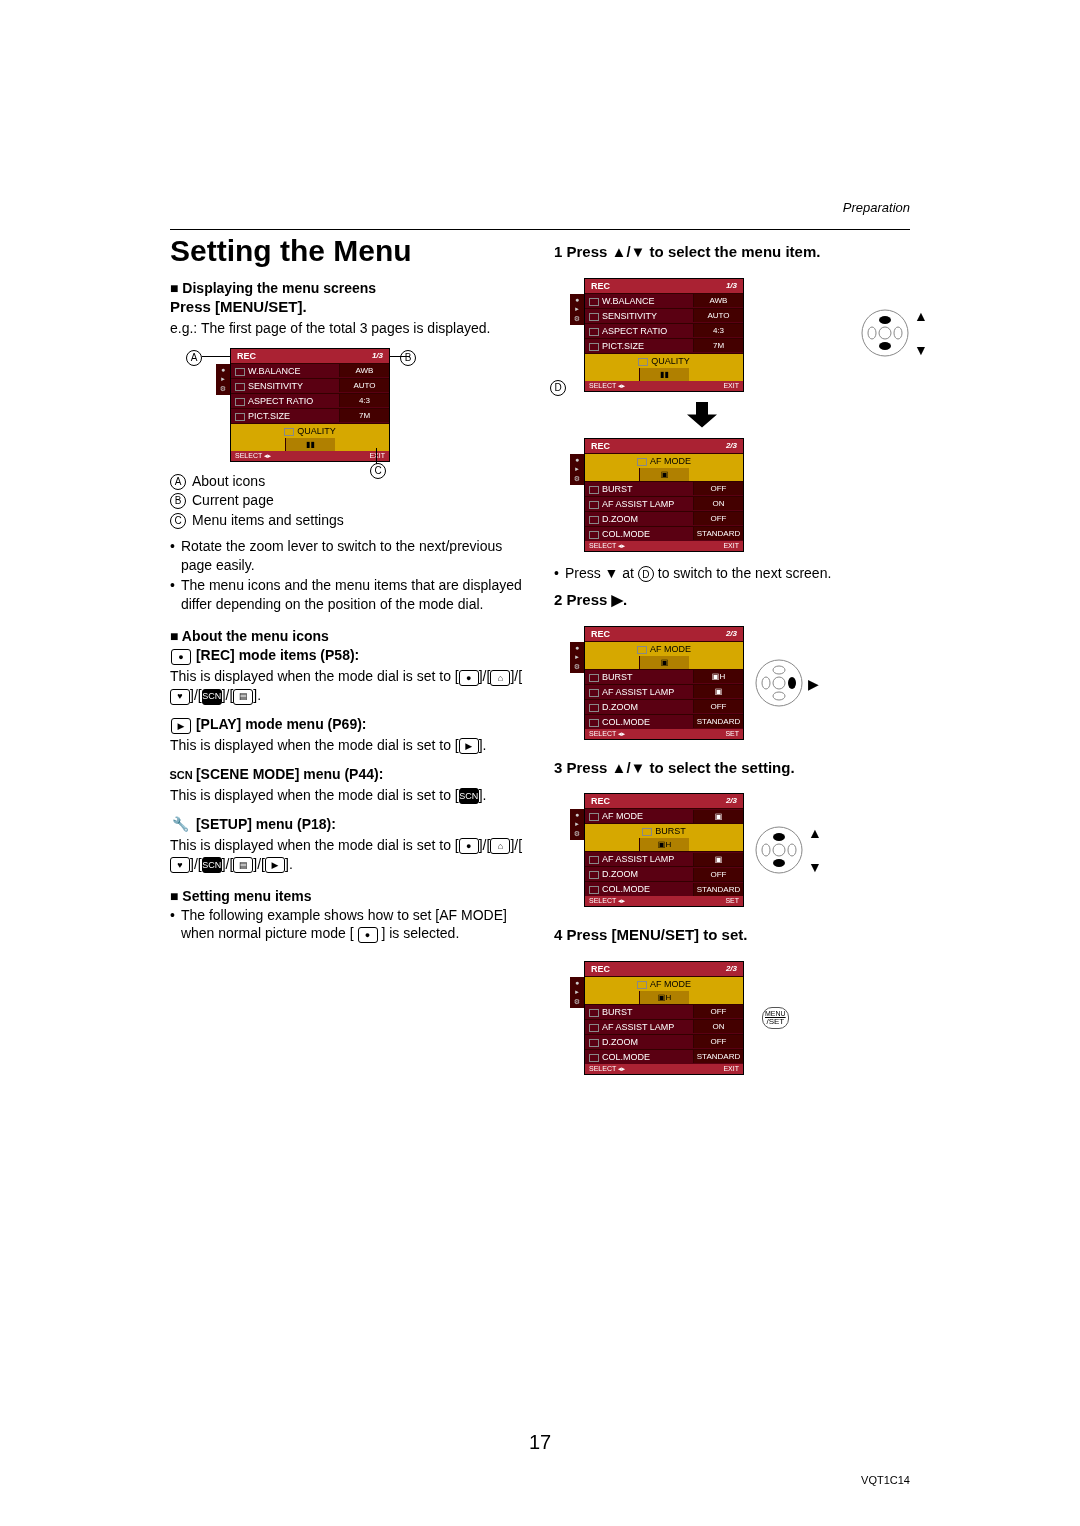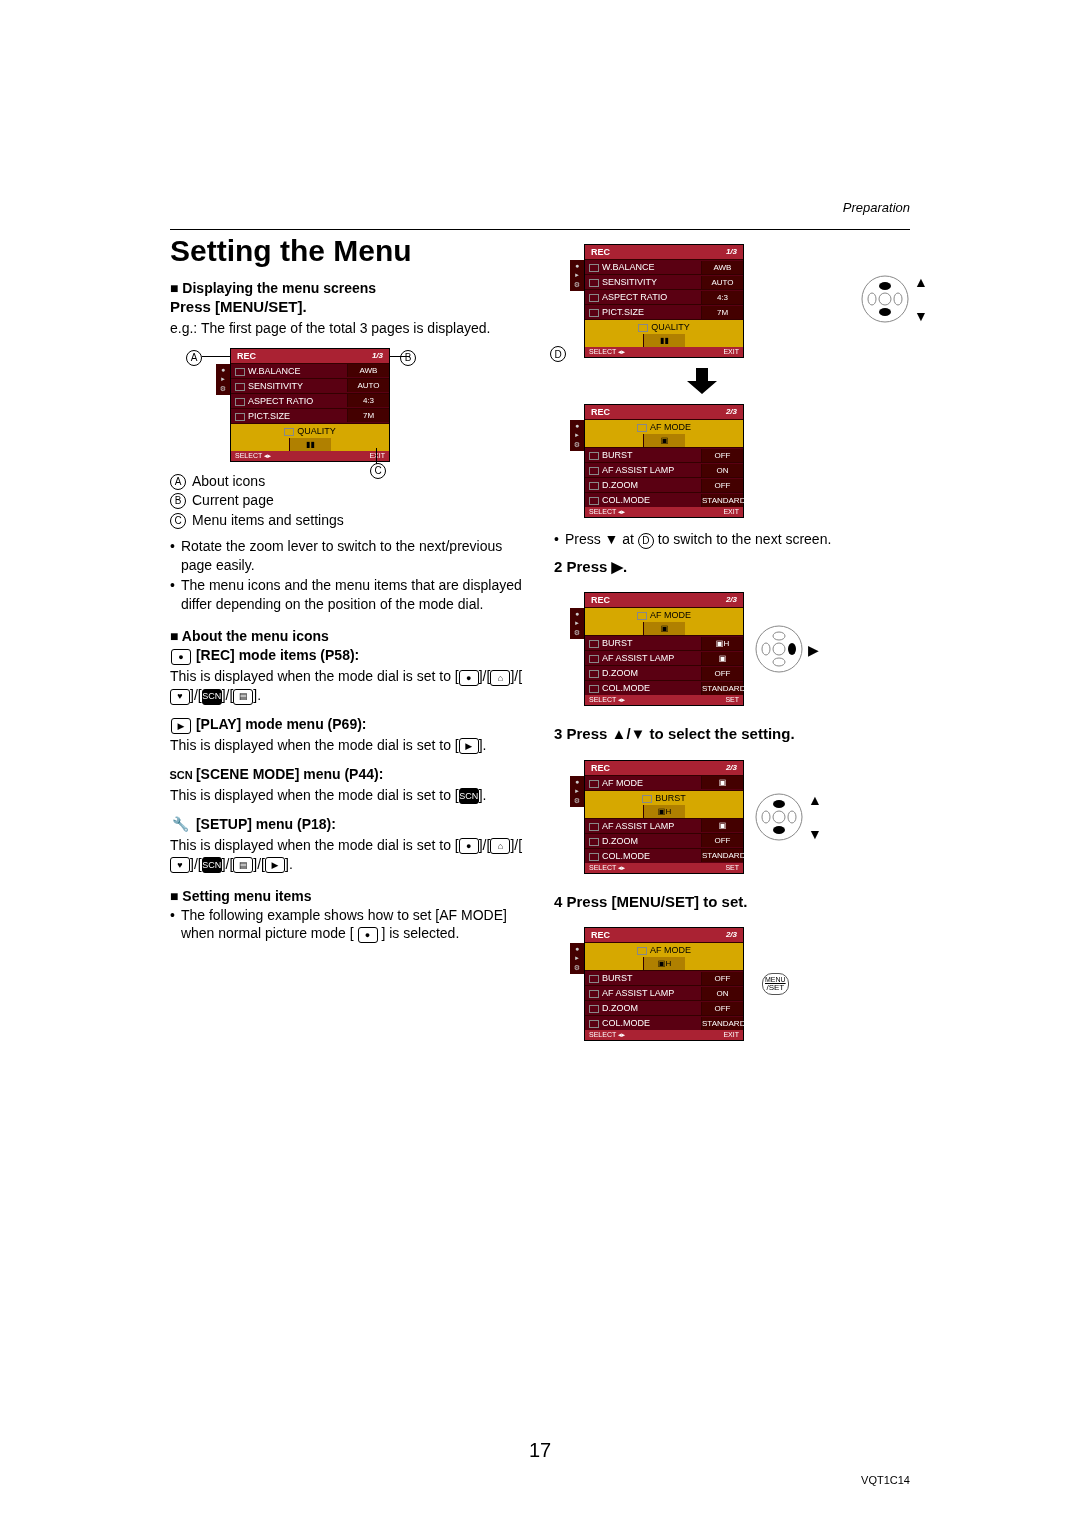--- a/index.html
+++ b/index.html
@@ -24,31 +24,31 @@
   .step-num { font-family: Arial; font-weight: bold; }
 
   
   .menu-diagram { position: relative; margin: 10px 0 10px 30px; }
   .menu-box { width: 160px; font-size: 9px; color: #fff; border:1px solid #000;}
   .menu-title { background: #a23; padding: 2px 6px; display:flex; justify-content:space-between; font-weight:bold;}
   .menu-title .pg{font-size:8px;font-style:italic;}
   .menu-row { display: flex; align-items: center; background: #5a0012; border-top:1px solid #300; }
   .menu-row.hi { background: #d6a800; color:#000;flex-direction:column;}
   .menu-row .lbl { flex:1; padding:2px 4px; display:flex; align-items:flex-end; gap:3px;}
-  .menu-row .val { width:42px; text-align:center; background:#400; padding:2px 0; font-size:8px;border-left:1px solid #300;}
+  .menu-row .val { width:50px; text-align:center; background:#400; padding:2px 0; font-size:8px;border-left:1px solid #300;}
   .menu-row.hi .val{background:#b08000;}
   .menu-foot { background:#a23; display:flex; justify-content:space-between; padding:1px 4px; font-size:7px;}
   .menu-side { position:absolute; left:-14px; top:16px; width:14px; background:#400; color:#ccc; font-size:7px; display:flex; flex-direction:column; gap:2px; padding:2px 1px; align-items:center;}
   .mini-ic{width:10px;height:8px;border:1px solid #888;display:inline-block;}
 
   .callout-label{position:absolute;font-size:12px;}
   .dpad { width:50px; height:50px; position:relative;display:inline-block;vertical-align:middle;}
   .dpad svg{width:50px;height:50px;}
   .dn-arrow-block{width:30px;height:26px;background:#000;margin:4px auto;clip-path:polygon(30% 0,70% 0,70% 50%,100% 50%,50% 100%,0 50%,30% 50%);}
-  .foot-page { position:absolute; bottom:64px; width:100%; left:0; text-align:center;}
+  .foot-page { position:absolute; bottom:72px; width:100%; left:0; text-align:center;}
   .pno{font-size:20px;}
   .manual-code{position:absolute; bottom:40px; right:170px; font-size:11px;}
   .menu-set-btn{display:inline-flex;flex-direction:column;align-items:center;border:1px solid #555;border-radius:10px;padding:2px 2px;font-size:8px;margin-left:8px;}
   .menu-set-btn .m{font-size:7px;text-decoration:underline;}
   .kv-list{margin:6px 0;}
   .kv-list div{display:flex;gap:6px;align-items:center;font-size:14px;line-height:1.4;}
   .ic-prefix{display:inline-flex;width:22px;justify-content:center;}
   .wrench{font-size:14px;}
 </style>
 </head>
@@ -164,20 +164,21 @@
       </div>
       <div class="body-text"><span>This is displayed when the mode dial is set to [</span><span class="mode-icon white">●</span>]/​[<span class="mode-icon white">⌂</span>]/​[<span class="mode-icon white">♥</span>]/​[<span class="mode-icon">SCN</span>]/​[<span class="mode-icon white">▤</span>]/​[<span class="mode-icon white">▶</span><span>].</span></div>
 
       <div class="sect" style="margin-top:14px;">Setting menu items</div>
       <div class="bullet">
           <span><span>The following example shows how to set [AF MODE] when normal picture mode [</span> <span class="mode-icon white">●</span> <span>] is selected.</span></span>
         </div>
     </div>
 
     <div class="col">
+      <div class="step-head"><span class="step-num">1 </span><span>Press ▲/▼ to select the menu item.</span></div>
 
       <div style="display:flex;align-items:flex-start;gap:10px;">
         <div style="flex:1;">
           <div class="menu-diagram">
             <div class="menu-side">
                 <span>●</span>
                 <span>▸</span>
                 <span>⚙</span>
               </div>
             <div class="menu-box">

